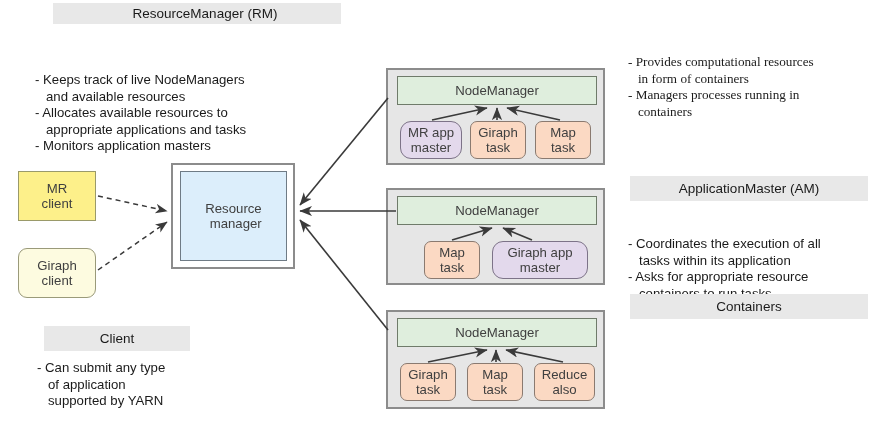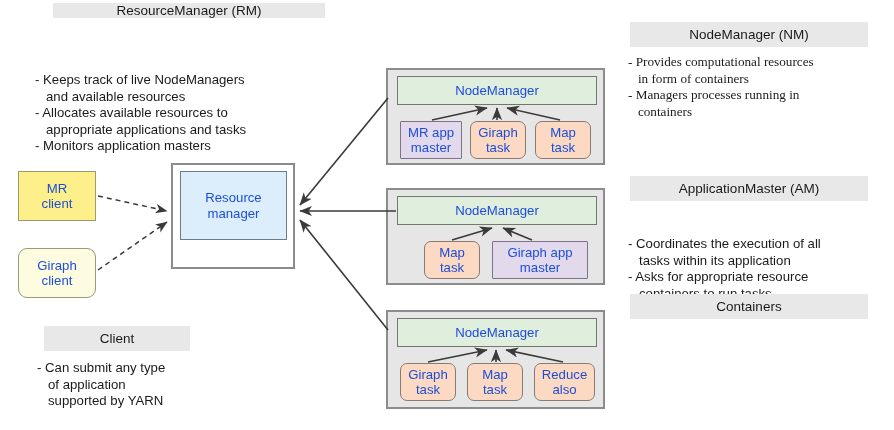--- a/index.html
+++ b/index.html
@@ -42,21 +42,21 @@
   
   .box {
     position: absolute;
     box-sizing: border-box;
     display: flex;
     align-items: center;
     justify-content: center;
     text-align: center;
     font-size: 13.2px;
     line-height: 15.4px;
-    color: #1d4ed8;
+    color: #404040;
     white-space: pre;
   }
 
   
   .client-mr {
     background: #fdf08a;
     border: 1.4px solid #9a9a6a;
     border-radius: 0;
   }
   .client-giraph {
@@ -91,56 +91,53 @@
 
   
   .ctr-task {
     background: #fbd9c3;
     border: 1.4px solid #8a7a70;
     border-radius: 7px;
   }
   .ctr-master {
     background: #e3d9ec;
     border: 1.4px solid #7d7388;
-    border-radius: 1px;
+    border-radius: 11px;
   }
 
   svg.overlay {
     position: absolute;
     left: 0;
     top: 0;
     width: 894px;
     height: 430px;
     pointer-events: none;
   }
 </style>
 </head>
 <body>
 
 <div id="canvas">
 
-  <div class="sec-head" style="left:53px; top:3px; width:272px; height:15px;">
+  <div class="sec-head" style="left:53px; top:3px; width:272px; height:21px;padding-left:16px;">
     <span>ResourceManager (RM)</span>
   </div>
   <div class="sec-body" style="left:35px; top:36px; width:300px;margin-top:36px;">- Keeps track of live NodeManagers
    and available resources
 - Allocates available resources to
    appropriate applications and tasks
 - Monitors application masters</div>
 
   <div class="sec-head" style="left:44px; top:326px; width:146px; height:25px;">
     <span>Client</span>
   </div>
   <div class="sec-body" style="left:37px; top:360px; width:180px;">- Can submit any type
    of application
    supported by YARN</div>
 
-  <div class="sec-head" style="left:630px; top:22px; width:238px; height:25px;">
-    <span>NodeManager (NM)</span>
-  </div>
   <div class="sec-body" style="left:628px; top:54px; width:266px;font-family:Liberation Serif, serif;">- Provides computational resources
    in form of containers
 - Managers processes running in
    containers</div>
 
   <div class="sec-head" style="left:630px; top:176px; width:238px; height:25px;">
     <span>ApplicationMaster (AM)</span>
   </div>
   <div class="sec-body" style="left:628px; top:196px; width:266px;margin-top:40px;">- Coordinates the execution of all
    tasks within its application
@@ -151,21 +148,21 @@
     <span>Containers</span>
   </div>
 
   <div class="box client-mr" style="left:18px; top:171px; width:78px; height:50px;">MR
 client</div>
 
   <div class="box client-giraph" style="left:18px; top:248px; width:78px; height:50px;">Giraph
 client</div>
 
   <div class="rm-outer" style="left:171px; top:163px; width:124px; height:106px;"></div>
-  <div class="box rm-inner" style="left:180px; top:171px; width:107px; height:69px;">Resource
+  <div class="box rm-inner" style="left:180px; top:171px; width:107px; height:90px;text-align:right;">Resource
 manager</div>
 
   <div class="nm-cluster" style="left:386px; top:68px; width:219px; height:97px;"></div>
   <div class="box nm-bar" style="left:397px; top:76px; width:200px; height:29px;">NodeManager</div>
   <div class="box ctr-master" style="left:400px; top:121px; width:62px; height:38px;">MR app
 master</div>
   <div class="box ctr-task" style="left:470px; top:121px; width:56px; height:38px;">Giraph
 task</div>
   <div class="box ctr-task" style="left:535px; top:121px; width:56px; height:38px;">Map
 task</div>

